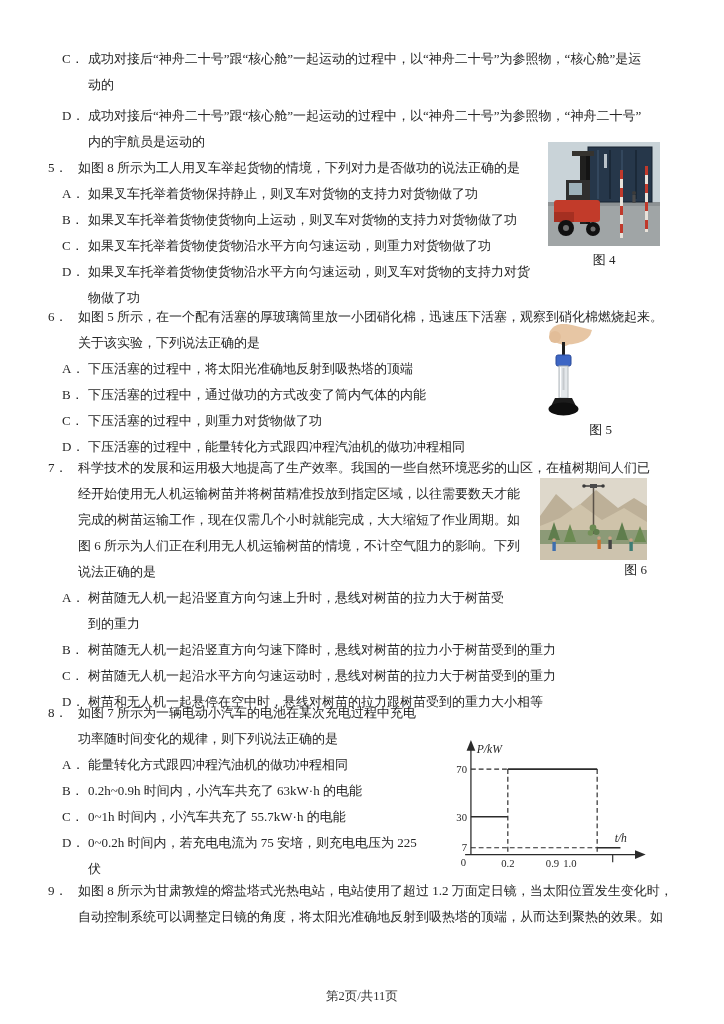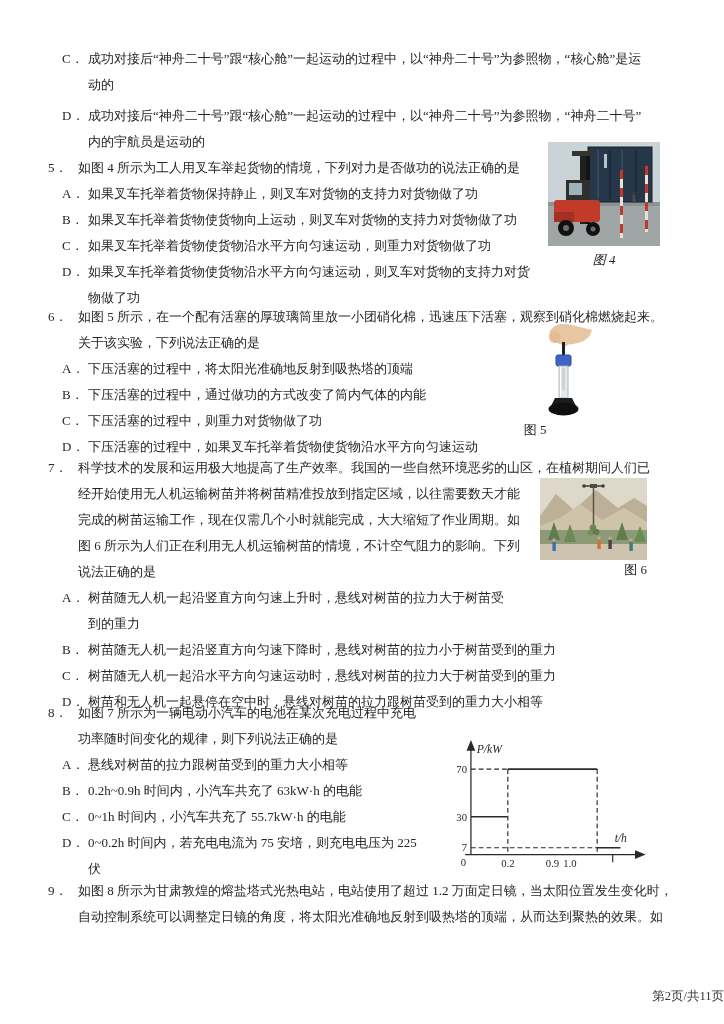--- a/index.html
+++ b/index.html
@@ -10,28 +10,28 @@
   }
   .blk{position:absolute;left:48px;width:648px;font-size:13px;line-height:26px;}
   .row{display:flex;align-items:flex-start;}
   .num{flex:0 0 30px;}
   .opt{padding-left:14px;}
   .lab{flex:0 0 26px;}
   .txt{flex:1;text-align:left;}
   .fig{position:absolute;}
   .cap{position:absolute;text-align:center;font-size:13px;line-height:16px;color:#262626;}
   .fig4{left:548px;top:142px;width:112px;height:104px;}
-  .cap4{left:548px;top:252px;width:112px;font-style:italic;}
+  .cap4{left:548px;top:252px;width:112px;}
   .fig5{left:522px;top:324px;width:78px;height:96px;}
-  .cap5{left:484px;top:422px;width:102px;}
+  .cap5{left:510px;top:422px;width:102px;text-align:right;}
   .fig6{left:540px;top:478px;width:107px;height:82px;}
   .cap6{left:540px;top:562px;width:107px;text-align:right;}
   .fig7{left:448px;top:696px;width:242px;height:134px;margin-top:43px;}
   .cap7{left:448px;top:831px;width:242px;}
-  .footer{position:absolute;top:988px;left:0;width:724px;text-align:right;font-size:12.5px;color:#333;font-family:Liberation Serif, serif;}
+  .footer{position:absolute;top:988px;left:0;width:724px;text-align:center;font-size:12.5px;color:#333;font-family:Liberation Serif, serif;}
   svg{display:block;width:100%;height:100%;}
   .axis-label{font-family:"Liberation Serif","DejaVu Serif",serif;font-style:italic;font-size:12px;fill:#262626;}
   .tick-label{font-family:"Liberation Serif","DejaVu Serif",serif;font-size:11px;fill:#262626;}
 </style>
 </head>
 <body>
 
 <div class="page">
 
   <section class="blk" style="top:46px">
@@ -41,21 +41,21 @@
     </div>
     <div class="row opt" style="margin-top:5px">
       <span class="lab">D．</span>
       <div class="txt">成功对接后“神舟二十号”跟“核心舱”一起运动的过程中，以“神舟二十号”为参照物，“神舟二十号”<br>内的宇航员是运动的</div>
     </div>
   </section>
 
   <section class="blk" style="top:155px">
     <div class="row">
       <span class="num">5．</span>
-      <div class="txt">如图 4 所示为工人用叉车举起货物的情境，下列对力是否做功的说法正确的是</div>
+      <div class="txt">如图 8 所示为工人用叉车举起货物的情境，下列对力是否做功的说法正确的是</div>
     </div>
     <div class="row opt">
       <span class="lab">A．</span>
       <div class="txt">如果叉车托举着货物保持静止，则叉车对货物的支持力对货物做了功</div>
     </div>
     <div class="row opt">
       <span class="lab">B．</span>
       <div class="txt">如果叉车托举着货物使货物向上运动，则叉车对货物的支持力对货物做了功</div>
     </div>
     <div class="row opt">
@@ -80,21 +80,21 @@
     <div class="row opt">
       <span class="lab">B．</span>
       <div class="txt">下压活塞的过程中，通过做功的方式改变了筒内气体的内能</div>
     </div>
     <div class="row opt">
       <span class="lab">C．</span>
       <div class="txt">下压活塞的过程中，则重力对货物做了功</div>
     </div>
     <div class="row opt">
       <span class="lab">D．</span>
-      <div class="txt">下压活塞的过程中，如果叉车托举着货物使货物沿水平方向匀速运动</div>
+      <div class="txt">下压活塞的过程中，能量转化方式跟四冲程汽油机的做功冲程相同</div>
     </div>
   </section>
 
   <section class="blk" style="top:455px">
     <div class="row">
       <span class="num">7．</span>
       <div class="txt">科学技术的发展和运用极大地提高了生产效率。我国的一些自然环境恶劣的山区，在植树期间人们已<br>经开始使用无人机运输树苗并将树苗精准投放到指定区域，以往需要数天才能<br>完成的树苗运输工作，现在仅需几个小时就能完成，大大缩短了作业周期。如<br>图 6 所示为人们正在利用无人机运输树苗的情境，不计空气阻力的影响。下列<br>说法正确的是</div>
     </div>
     <div class="row opt">
       <span class="lab">A．</span>
@@ -114,21 +114,21 @@
     </div>
   </section>
 
   <section class="blk" style="top:700px">
     <div class="row">
       <span class="num">8．</span>
       <div class="txt">如图 7 所示为一辆电动小汽车的电池在某次充电过程中充电<br>功率随时间变化的规律，则下列说法正确的是</div>
     </div>
     <div class="row opt">
       <span class="lab">A．</span>
-      <div class="txt">悬线对树苗的拉力跟树苗受到的重力大小相等</div>
+      <div class="txt">能量转化方式跟四冲程汽油机的做功冲程相同</div>
     </div>
     <div class="row opt">
       <span class="lab">B．</span>
       <div class="txt">0.2h~0.9h 时间内，小汽车共充了 63kW·h 的电能</div>
     </div>
     <div class="row opt">
       <span class="lab">C．</span>
       <div class="txt">0~1h 时间内，小汽车共充了 55.7kW·h 的电能</div>
     </div>
     <div class="row opt">

